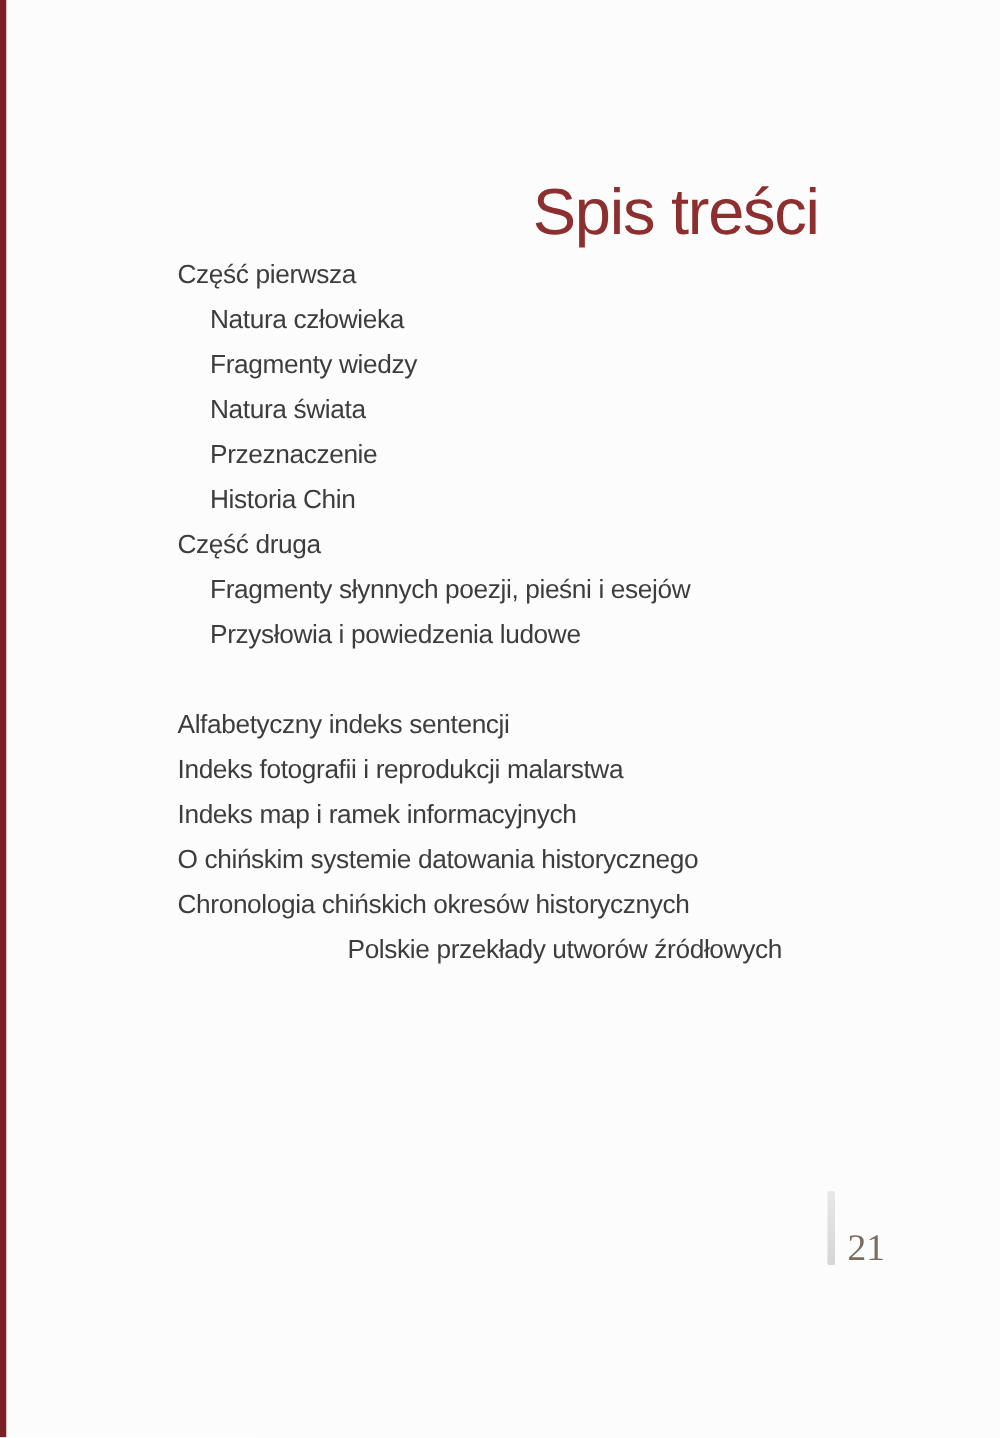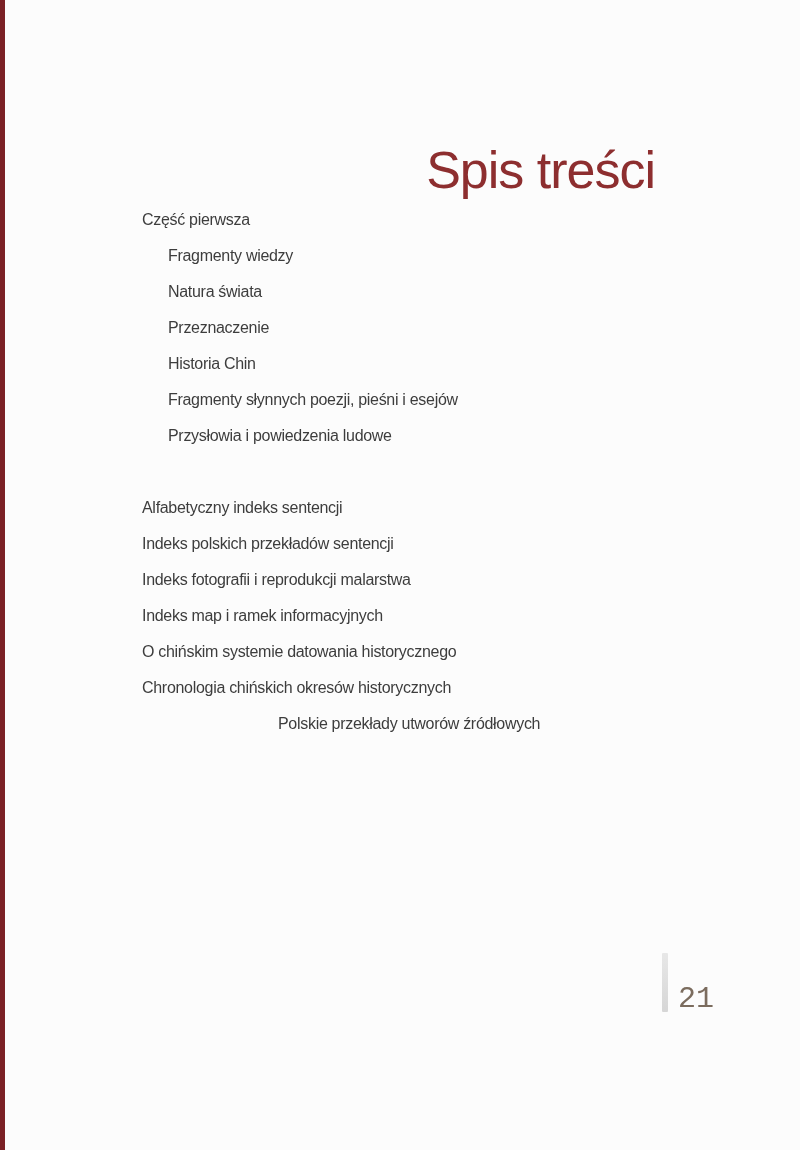--- a/index.html
+++ b/index.html
@@ -36,21 +36,21 @@
   }
   .toc {
     position: absolute;
     left: 142px;
     top: 202px;
     width: 560px;
   }
   .toc-entry {
     height: 36px;
     line-height: 36px;
-    font-size: 16px;
+    font-size: 21px;
     letter-spacing: -0.3px;
     color: var(--text-color, #3d3d3d);
     white-space: nowrap;
   }
   .toc-entry.indent-1 { padding-left: 26px; }
   .toc-entry.indent-2 { padding-left: 136px; }
   .toc-entry.spacer { height: 36px; }
   .marker-bar {
     position: absolute;
     left: 662px;
@@ -58,43 +58,44 @@
     width: 6px;
     height: 59px;
     background: linear-gradient(#e7e7e7, #d6d6d6);
     border-radius: 1px;
   }
   .page-number {
     position: absolute;
     left: 678px;
     top: 982px;
     font-size: 30px;
-    font-family: Liberation Mono, monospace;
+    font-family: Liberation Serif, serif;
     color: var(--pagenum-color, #7b6c5e);
   }
 </style>
 </head>
 <body>
 
 <div class="page" style="--bg: #fcfcfc; --accent-bar: #7b2125; --title-color: #8d2e2f; --text-color: #3d3d3d; --pagenum-color: #7b6c5e;">
   <div class="edge-bar"></div>
 
   <h1 class="title">Spis treści</h1>
 
   <div class="toc">
       <div class="toc-entry indent-0">Część pierwsza</div>
+      <div class="toc-entry indent-1">Natura człowieka</div>
       <div class="toc-entry indent-1">Fragmenty wiedzy</div>
       <div class="toc-entry indent-1">Natura świata</div>
       <div class="toc-entry indent-1">Przeznaczenie</div>
       <div class="toc-entry indent-1">Historia Chin</div>
+      <div class="toc-entry indent-0">Część druga</div>
       <div class="toc-entry indent-1">Fragmenty słynnych poezji, pieśni i esejów</div>
       <div class="toc-entry indent-1">Przysłowia i powiedzenia ludowe</div>
       <div class="toc-entry indent-0 spacer"></div>
       <div class="toc-entry indent-0">Alfabetyczny indeks sentencji</div>
-      <div class="toc-entry indent-0">Indeks polskich przekładów sentencji</div>
       <div class="toc-entry indent-0">Indeks fotografii i reprodukcji malarstwa</div>
       <div class="toc-entry indent-0">Indeks map i ramek informacyjnych</div>
       <div class="toc-entry indent-0">O chińskim systemie datowania historycznego</div>
       <div class="toc-entry indent-0">Chronologia chińskich okresów historycznych</div>
       <div class="toc-entry indent-2">Polskie przekłady utworów źródłowych</div>
     </div>
 
   <div class="marker-bar"></div>
   <div class="page-number">21</div>
 </div>

